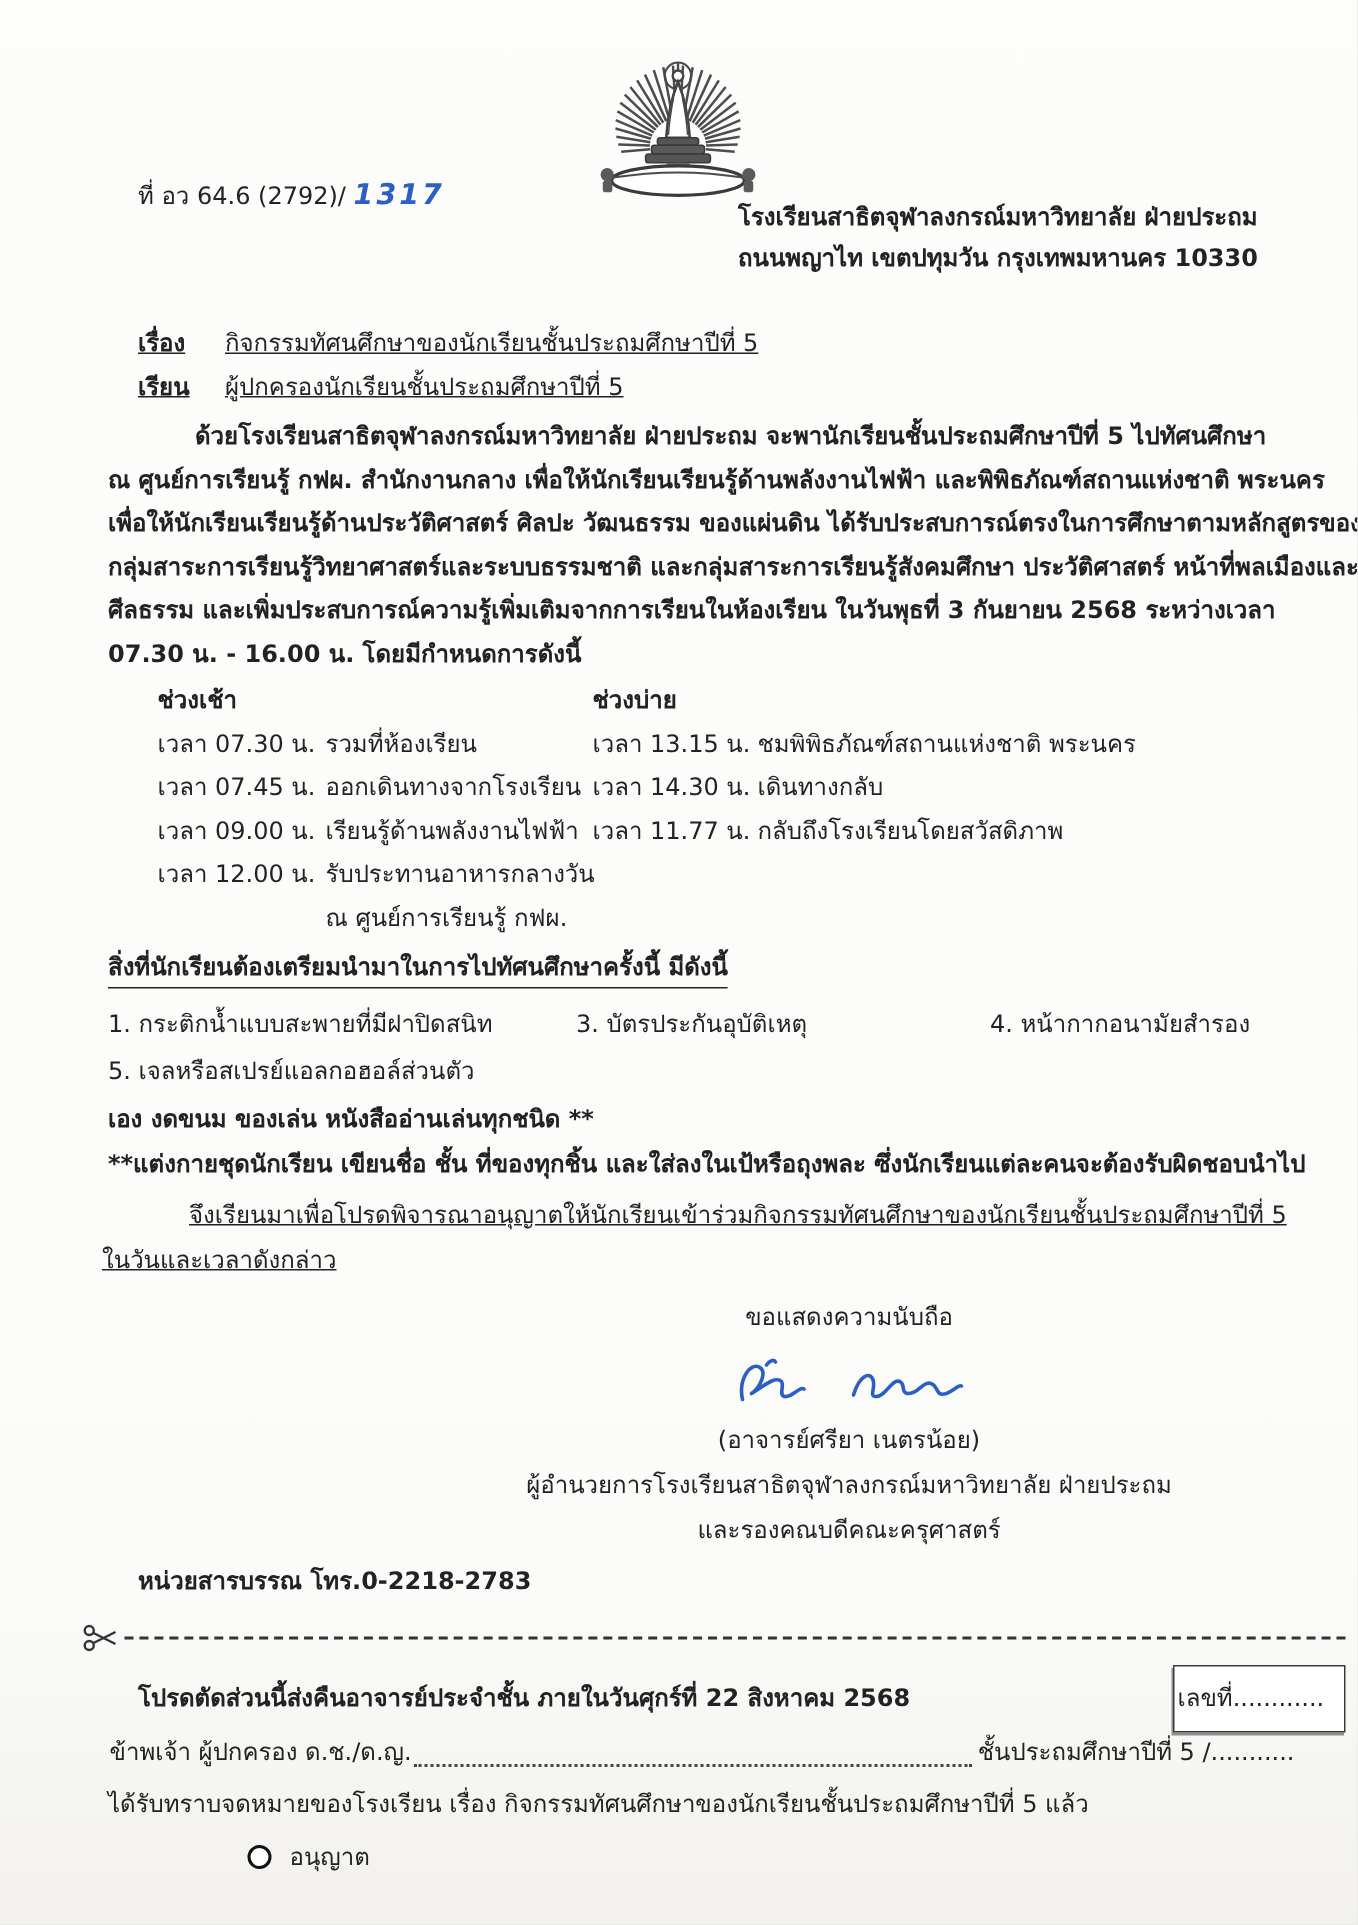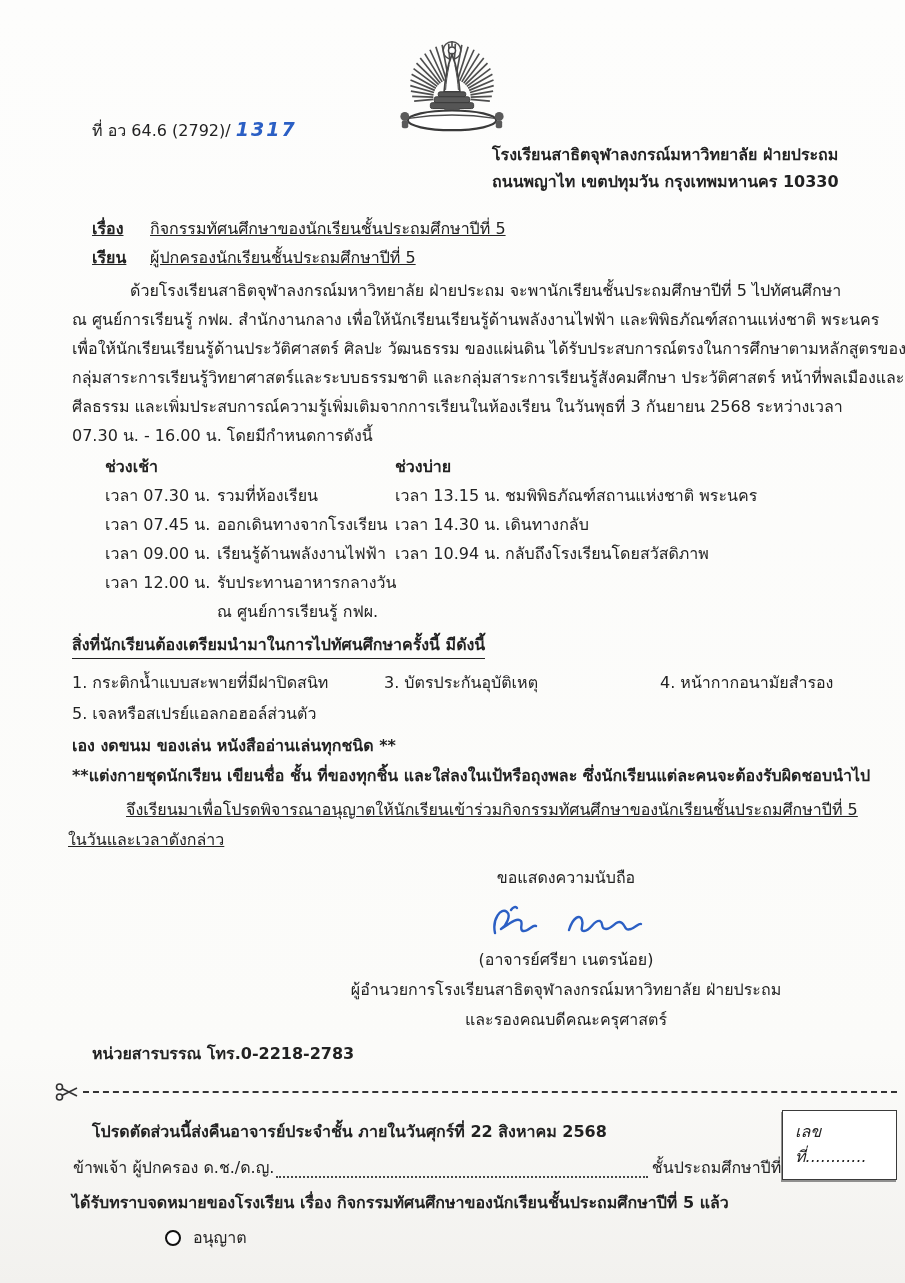--- a/index.html
+++ b/index.html
@@ -11,53 +11,53 @@
     background:linear-gradient(180deg,#fdfdfc 0%,#fbfbf9 82%,#f2f1ee 100%);
     font-family:"DejaVu Sans","Liberation Sans",sans-serif;
     color:#222;
     font-size:16px;
     overflow:hidden;
   }
   .header { position:relative; height:196px; }
   .emblem { position:absolute; left:393px; top:20px; width:118px; height:126px; }
   .refno  { position:absolute; left:92px;  top:118px; white-space:nowrap; }
   .refno .hand { color:#2b5fc4; font-style:italic; font-weight:bold; letter-spacing:2px; font-size:19px; }
-  .org    { position:absolute; left:492px; top:141px; font-weight:bold; line-height:27px; white-space:nowrap; }
+  .org    { position:absolute; left:492px; top:131px; font-weight:bold; line-height:27px; white-space:nowrap; }
   .date-row { margin:2px 0 0 440px; height:26px; }
   .meta-row { display:flex; margin:0 45px 0 92px; line-height:29px;text-decoration:underline; }
   .meta-row .lbl { font-weight:bold; width:58px; flex:none; }
   .para { margin:4px 45px 0 72px; }
-  .para .line { line-height:29px; white-space:nowrap; }
+  .para .line { line-height:29px; white-space:nowrap;font-weight:bold; }
   .indent { text-indent:58px; }
   .sched { display:grid; grid-template-columns:112px 178px 110px 1fr; margin:2px 45px 0 105px; line-height:29px; }
   .sched .hd { font-weight:bold; }
   .sched span { white-space:nowrap; }
   .req-head { margin:6px 45px 0 72px; font-weight:bold; }
   .req-head span { display:inline-block; border-bottom:1.6px solid #222; padding-bottom:1px; }
   .req-grid { display:grid; grid-template-columns:312px 276px 1fr; margin:8px 45px 0 72px; line-height:31px; }
   .req-grid span { white-space:nowrap; }
   .note { margin:2px 45px 0 72px; font-weight:bold; }
   .note .line { line-height:30px; white-space:nowrap; }
   .closing { margin:4px 45px 0 68px;text-decoration:underline; }
   .closing .line { line-height:30px; white-space:nowrap; }
   .signoff { margin:10px 0 0 336px; width:460px; text-align:center; }
   .signoff .salute { line-height:26px; }
   .sig-svg { display:block; margin:6px auto 0 auto; }
   .signoff .line { line-height:30px; }
   .contact { margin:6px 45px 0 92px; font-weight:bold; }
   .cutline { display:flex; align-items:center; margin:16px 8px 0 55px; gap:4px; }
   .cutline .dash { flex:1; border-top:2px dashed #333; height:0; }
   .slip { position:relative; padding-top:16px; }
-  .numbox { position:absolute; right:8px; top:8px; width:115px; padding:8px 10px 10px 12px;
-            border:1.6px solid #3a3a3a; background:#fff; box-shadow:-1px 2px 0 rgba(60,60,60,.55);font-style:italic; }
+  .numbox { position:absolute; right:8px; top:8px; width:115px; padding:8px 10px 10px 2px;
+            border:1.6px solid #3a3a3a; background:#fff; box-shadow:-1px 2px 0 rgba(60,60,60,.55); }
   .slip-head { margin:0 150px 0 92px; font-weight:bold; line-height:28px; white-space:nowrap; }
   .slip-line1 { display:flex; align-items:flex-end; margin:8px 42px 0 73px; line-height:28px; }
   .slip-line1 .pre, .slip-line1 .suf { white-space:nowrap; flex:none; }
   .dotfill { flex:1; border-bottom:2.2px dotted #444; margin:0 4px 4px 2px; min-width:40px; }
-  .ack { margin:6px 45px 0 72px; line-height:29px; white-space:nowrap;font-weight:bold; }
+  .ack { margin:6px 45px 0 72px; line-height:29px; white-space:nowrap; }
   .opt { display:flex; align-items:center; margin:8px 42px 0 165px; line-height:26px; }
   .radio { width:16px; height:16px; border:2.3px solid #111; border-radius:50%; flex:none; margin-right:12px; background:#fff; }
   .opt .optlbl { white-space:nowrap; flex:none; }
   svg .ink { stroke:#4a4a4a; fill:none; }
 </style>
 </head>
 <body>
 
 <div class="page">
 
@@ -149,21 +149,21 @@
     <span>เวลา 13.15 น.</span>
     <span>ชมพิพิธภัณฑ์สถานแห่งชาติ พระนคร</span>
 
     <span>เวลา 07.45 น.</span>
     <span>ออกเดินทางจากโรงเรียน</span>
     <span>เวลา 14.30 น.</span>
     <span>เดินทางกลับ</span>
 
     <span>เวลา 09.00 น.</span>
     <span>เรียนรู้ด้านพลังงานไฟฟ้า</span>
-    <span>เวลา 10.94 น.</span>
+    <span>เวลา 11.77 น.</span>
     <span>กลับถึงโรงเรียนโดยสวัสดิภาพ</span>
 
     <span>เวลา 12.00 น.</span>
     <span>รับประทานอาหารกลางวัน</span>
     <span></span>
     <span></span>
 
     <span></span>
     <span>ณ ศูนย์การเรียนรู้ กฟผ.</span>
     <span></span>

